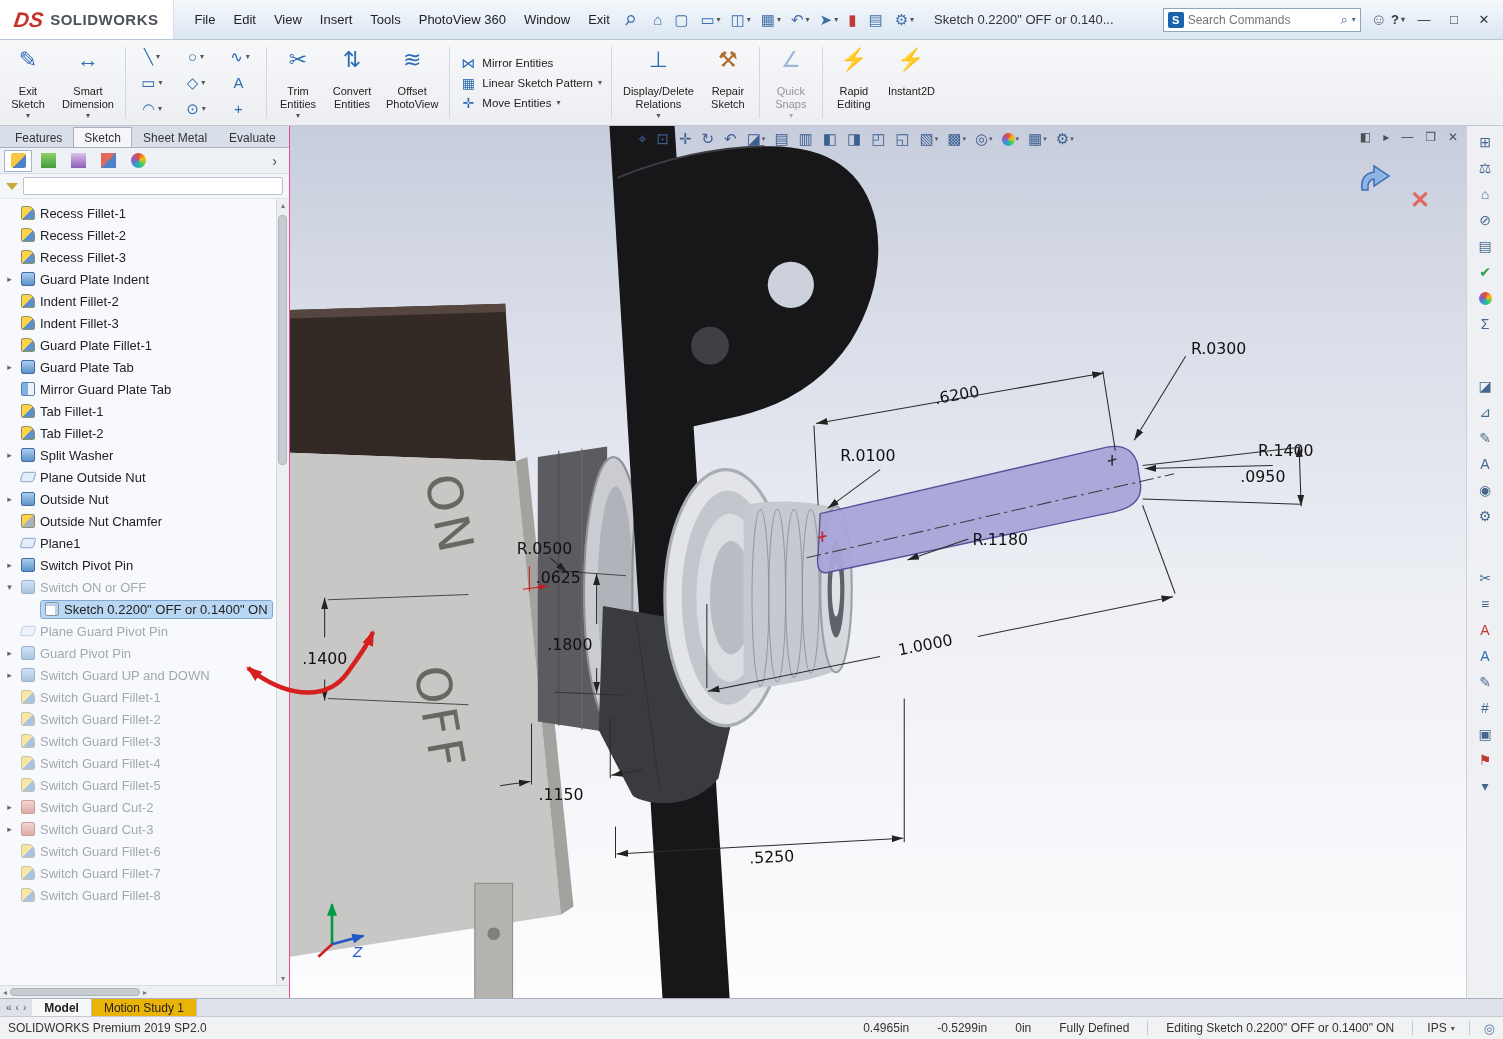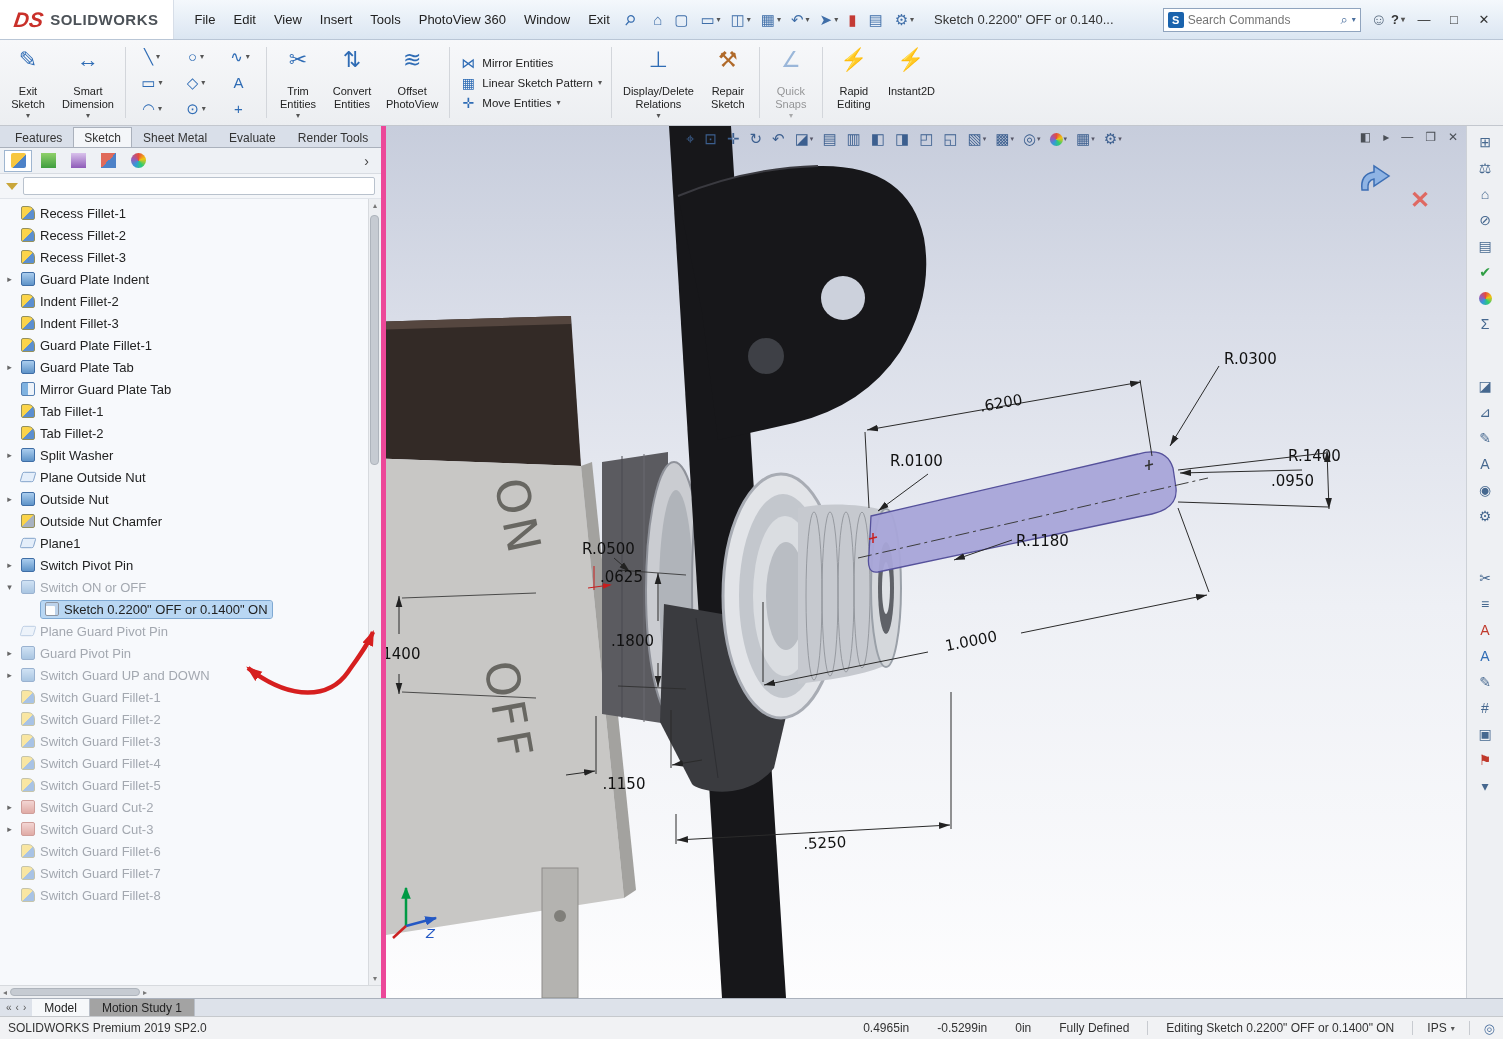--- a/index.html
+++ b/index.html
@@ -39,21 +39,21 @@
 .bigbtn.disabled{opacity:.45}
 .egrid{display:grid;grid-template-columns:repeat(3,42px);align-content:center;gap:2px}
 .ecell{display:flex;align-items:center;justify-content:center;gap:3px;height:24px;color:#2f6cb5;font-size:15px}
 .ecell .caret{font-size:8px;color:#555}
 .trio{display:flex;flex-direction:column;justify-content:center;gap:4px;padding:0 4px}
 .trow2{display:flex;align-items:center;gap:5px;font-size:11.5px;white-space:nowrap}
 .trow2 .ticon{color:#2f6cb5;font-size:14px;width:18px;text-align:center}
 .trow2 .caret{font-size:8px;color:#555}
 
 .content{position:absolute;top:126px;left:0;right:0;height:872px;display:flex}
-.leftcol{width:386px;flex:none;display:flex;flex-direction:column;border-right:5px solid #ec4899;background:#f4f6f9}
+.leftcol{width:290px;flex:none;display:flex;flex-direction:column;border-right:1px solid #ec4899;background:#f4f6f9}
 .tabstrip{height:22px;flex:none;display:flex;align-items:flex-end;background:#d9dfe9;padding-left:4px;border-bottom:1px solid #aab1bc}
 .tab{font-size:12px;padding:3px 10px 2px;color:#333;border:1px solid transparent;border-bottom:none;white-space:nowrap}
 .tab.active{background:#f4f6f9;border-color:#aab1bc}
 .panel{flex:1;display:flex;flex-direction:column;position:relative;min-height:0}
 .paneltabs{height:26px;flex:none;display:flex;align-items:center;padding:2px 4px;gap:2px;background:#eef1f5;border-bottom:1px solid #d8dce2}
 .ptab{width:28px;height:22px;display:flex;align-items:center;justify-content:center;border:1px solid transparent}
 .ptab.active{background:#fff;border-color:#9fb6d0}
 .ptab::after{content:"";width:15px;height:15px;display:block}
 .ptab.t1::after{background:linear-gradient(135deg,#f7c741 55%,#4d82c8 55%);border-radius:2px}
 .ptab.t2::after{background:linear-gradient(180deg,#8fd06a,#3f9e3f)}
@@ -99,22 +99,22 @@
 
 .rightstrip{width:37px;flex:none;background:#eef0f3;border-left:1px solid #cdd1d7;display:flex;flex-direction:column;align-items:center;padding-top:6px;gap:6px;overflow:hidden}
 .rbtn{width:24px;height:20px;flex:none;display:flex;align-items:center;justify-content:center;font-size:14px;color:#46688f}
 .rbtn.gap{margin-top:36px}
 .rbtn.green{color:#2f9e44}
 .rbtn.red{color:#c0392b}
 .rbtn.blue{color:#2f6cb5}
 
 .bottomtabs{position:absolute;left:0;right:0;top:998px;height:18px;background:#dde2ea;border-top:1px solid #aab1bc;display:flex;align-items:stretch;font-size:12px}
 .btnav{display:flex;align-items:center;gap:4px;padding:0 6px;color:#555;font-size:10px}
-.btab{padding:0 12px;border-right:1px solid #b9bfc8;display:flex;align-items:center;background:#a3a3a3;white-space:nowrap}
-.btab.active{background:#f6f8fa;font-weight:normal}
+.btab{padding:0 12px;border-right:1px solid #b9bfc8;display:flex;align-items:center;background:#eab308;white-space:nowrap}
+.btab.active{background:#f6f8fa;font-weight:bold}
 .statusbar{position:absolute;left:0;right:0;bottom:0;height:23px;background:#f1f2f4;border-top:1px solid #c6c9cd;display:flex;align-items:center;font-size:12px;color:#333;padding:0 8px}
 .sb-prod{margin-right:auto}
 .sb-cell{padding:0 14px;white-space:nowrap}
 .sb-sep{width:1px;height:14px;background:#c8cbd0;margin:0 4px}
 .sb-units{display:flex;align-items:center;gap:4px;padding:0 10px}
 .sb-units .caret{font-size:8px;color:#555}
 .sb-icon{color:#4a6f9e;font-size:13px;padding-left:10px}
 
 .overlay{position:absolute;inset:0;z-index:40;pointer-events:none}
 </style>

